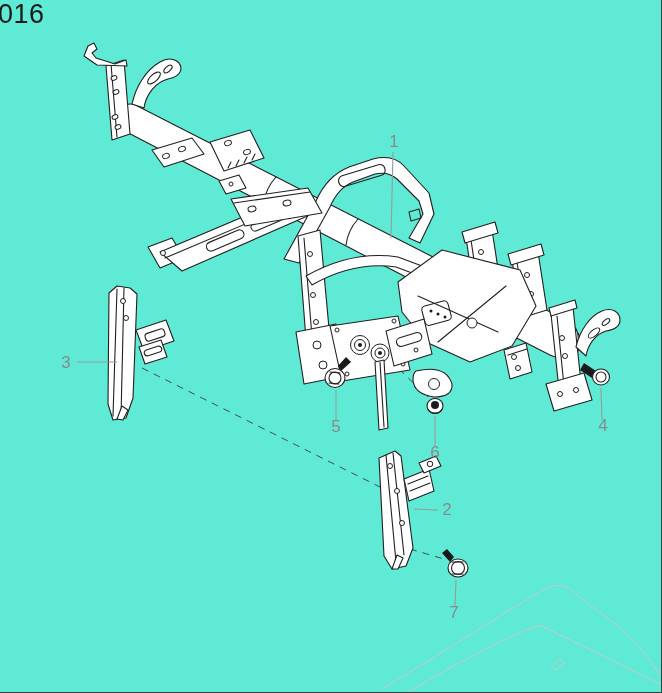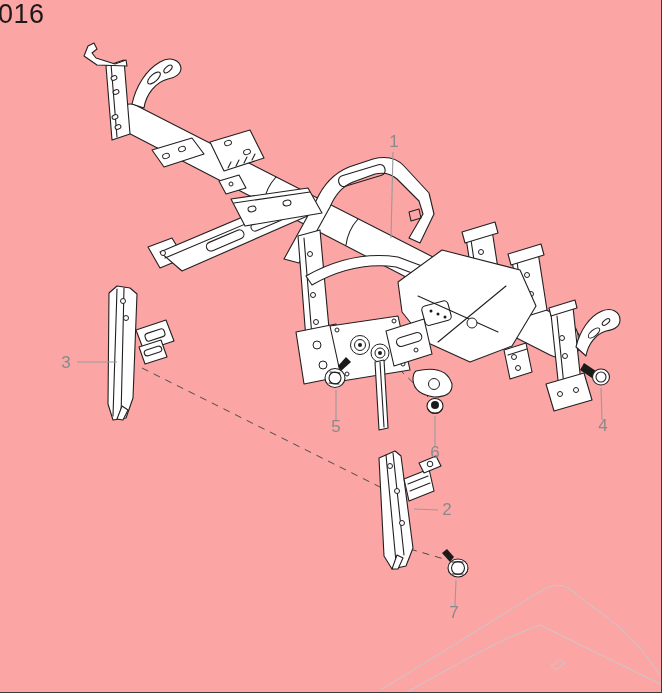--- a/index.html
+++ b/index.html
@@ -1,17 +1,17 @@
 <!DOCTYPE html>
 <html><head>
 <meta charset="utf-8">
 <style>
   html,body{margin:0;padding:0;background:#fff;}
   #page{
-    position:relative;width:662px;height:693px;background:#fca5a5;overflow:hidden;
+    position:relative;width:662px;height:693px;background:#5eead4;overflow:hidden;
     box-sizing:border-box;border-right:1px solid #3a3a3a;border-bottom:1px solid #3a3a3a;
     font-family:"Liberation Sans","DejaVu Sans",sans-serif;
   }
   #figure-code{
     position:absolute;top:0px;left:-2px;font-size:27px;color:#1a1a1a;
     letter-spacing:0.5px;line-height:1.1;
   }
   svg{position:absolute;inset:0;}
   .ln{stroke:#231f20;stroke-width:1.1;fill:none;stroke-linejoin:round;stroke-linecap:round;}
   .w{fill:#ffffff;}

